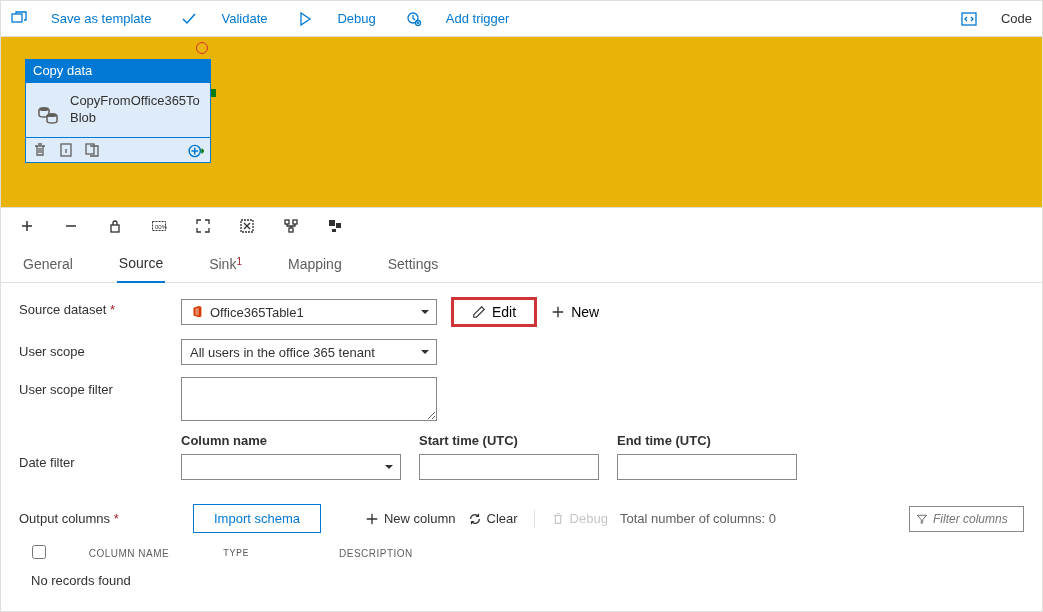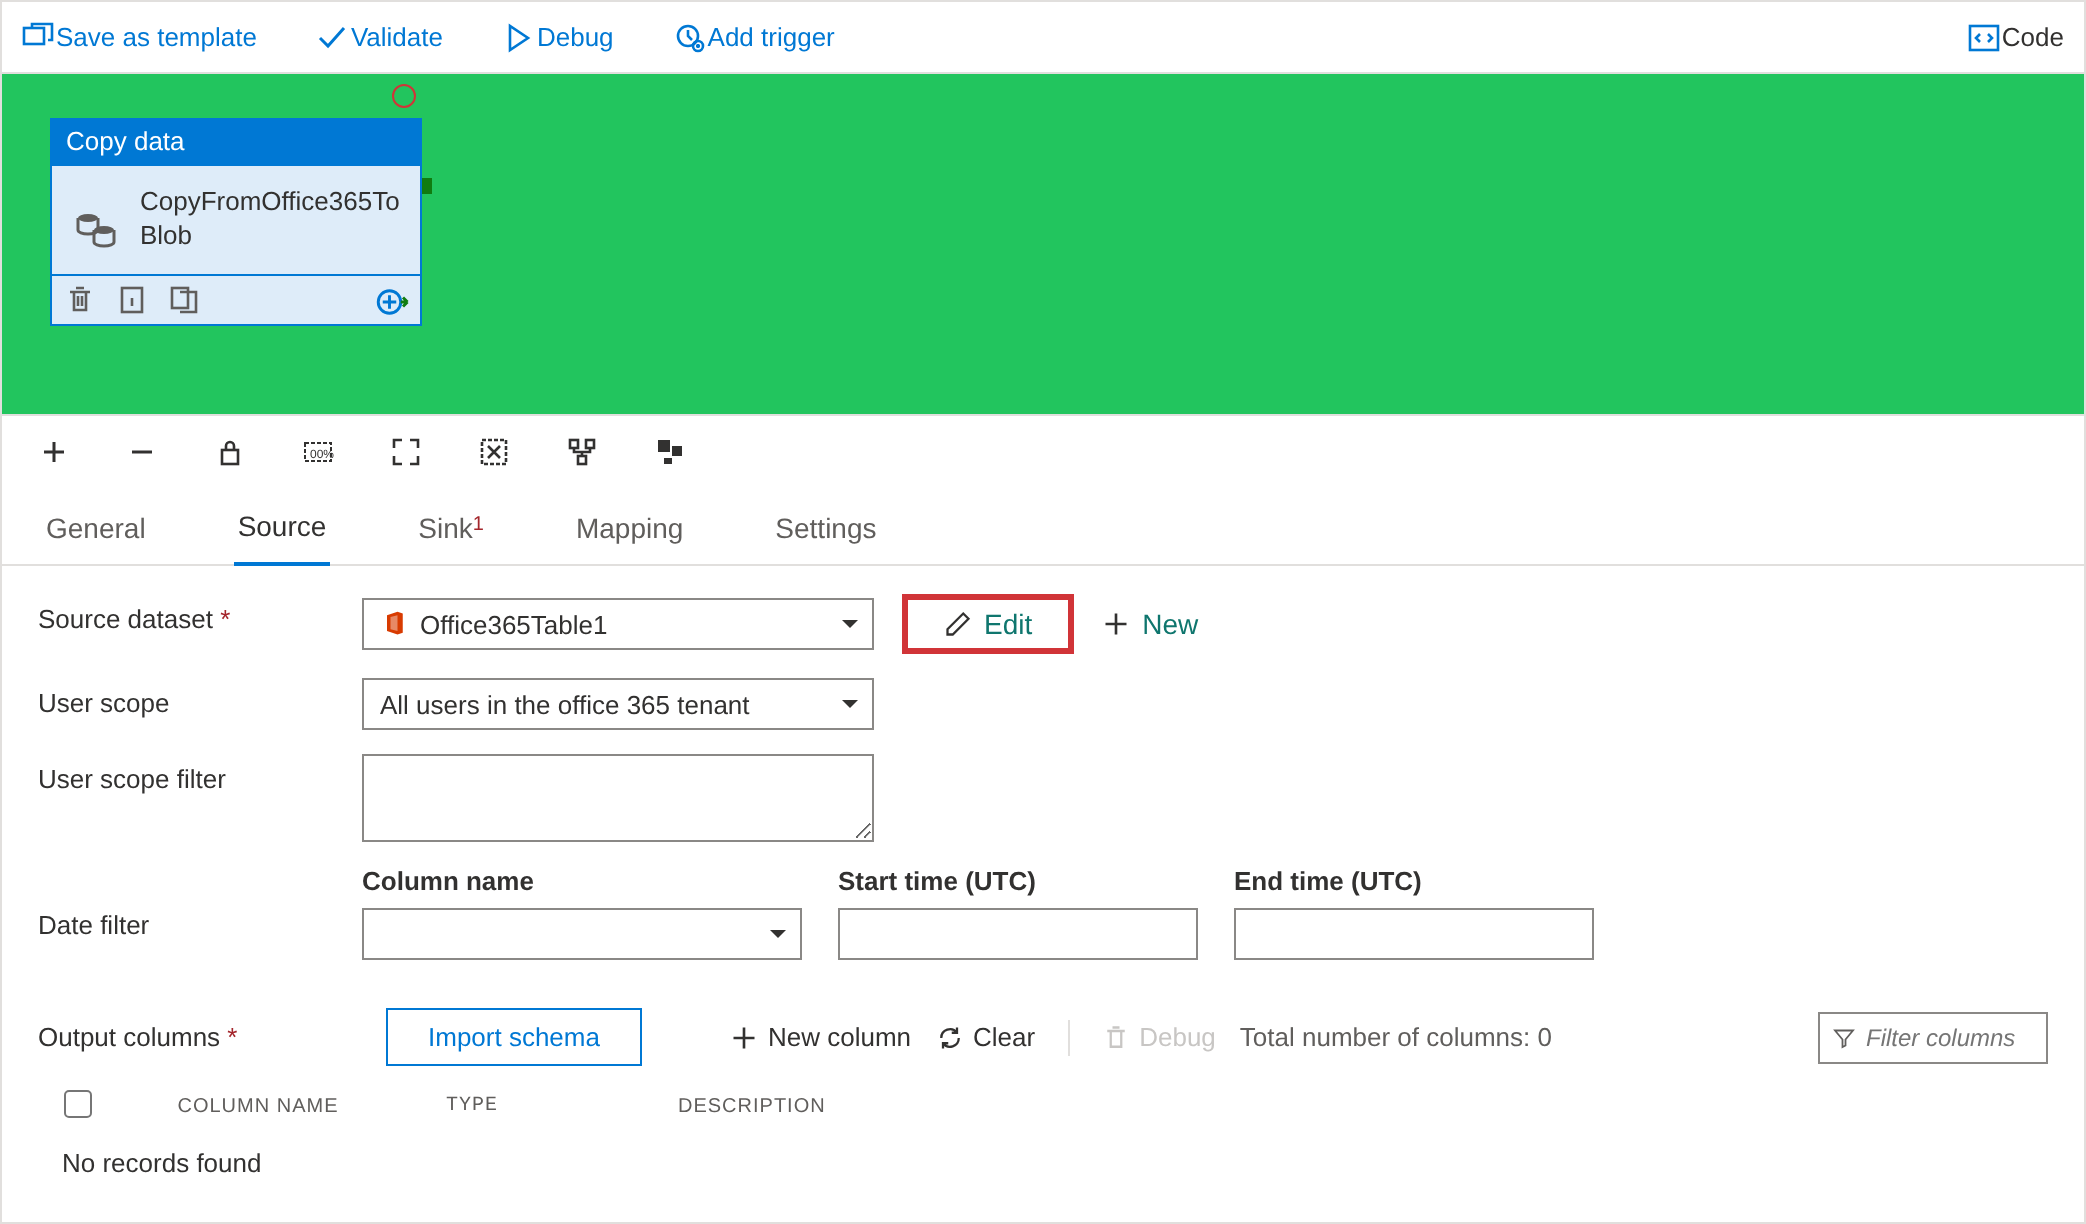--- a/index.html
+++ b/index.html
@@ -1,27 +1,27 @@
 <!DOCTYPE html>
 <html><head>
 <meta charset="utf-8">
 <style>
   * { box-sizing: border-box; margin: 0; padding: 0; font-family: "Segoe UI", Arial, sans-serif; }
   body { width: 1043px; height: 612px; background: #fff; font-size: 13px; color: #323130; overflow: hidden; border: 1px solid #e1dfdd; }
 
   
   .top-toolbar { height: 36px; border-bottom: 1px solid #e1dfdd; display: flex; align-items: center; padding: 0 10px; gap: 30px; }
-  .tb-item { display: flex; align-items: center; gap: 1px; color: #0078d4; cursor: pointer; font-size: 13px; }
+  .tb-item { display: flex; align-items: center; gap: 24px; color: #0078d4; cursor: pointer; font-size: 13px; }
   .tb-item.black { color: #323130; }
   .tb-spacer { flex: 1; }
   .tb-icon { width: 16px; height: 16px; display: inline-flex; align-items: center; justify-content: center; }
   svg { display: block; }
 
   
-  .canvas { height: 170px; position: relative; background: #22c55e; }
+  .canvas { height: 170px; position: relative; background: #eab308; }
   .red-circle { position: absolute; left: 195px; top: 5px; width: 12px; height: 12px; border: 1.5px solid #d13438; border-radius: 50%; }
   .copy-node { position: absolute; left: 24px; top: 22px; width: 186px; }
   .copy-header { background: #0078d4; color: #fff; padding: 4px 8px; font-size: 13px; }
   .copy-body { background: #deecf9; border: 1px solid #0078d4; padding: 10px; display: flex; align-items: flex-end; gap: 10px; position: relative; }
   .copy-body .db-icon { width: 24px; }
   .copy-name { font-size: 13px; line-height: 1.3; word-break: break-all; }
   .green-dot { position: absolute; right: -6px; top: 6px; width: 5px; height: 8px; background: #107c10; }
   .copy-footer { background: #deecf9; border: 1px solid #0078d4; border-top: none; display: flex; align-items: center; padding: 4px 6px; gap: 10px; }
   .copy-footer .spacer { flex: 1; }
   .foot-icon { width: 16px; height: 16px; color: #605e5c; cursor: pointer; }
@@ -40,21 +40,21 @@
   
   .form-area { padding: 14px 18px; }
   .form-row { display: flex; align-items: flex-start; gap: 0; margin-bottom: 12px; }
   .form-label { width: 162px; padding-top: 5px; font-size: 13px; color: #323130; }
   .req { color: #a4262c; }
   .form-controls { display: flex; align-items: center; gap: 14px; flex-wrap: wrap; }
   .dropdown { width: 256px; height: 26px; border: 1px solid #8a8886; display: flex; align-items: center; padding: 0 6px 0 8px; gap: 6px; position: relative; background: #fff; }
   .dropdown .dd-text { flex: 1; font-size: 13px; color: #323130; }
   .dropdown .dd-caret { width: 10px; height: 10px; color: #605e5c; }
   .office-logo { width: 14px; height: 14px; }
-  .action-link { display: flex; align-items: center; gap: 6px; cursor: pointer; color: #0f766e; font-size: 14px; }
+  .action-link { display: flex; align-items: center; gap: 6px; cursor: pointer; color: #000000; font-size: 14px; }
   .edit-highlight { border: 3px solid #d13438; padding: 4px 18px; }
   textarea.scope-filter { width: 256px; height: 44px; border: 1px solid #8a8886; resize: both; font-family: inherit; font-size: 13px; padding: 4px; }
 
   .date-filter-row { display: flex; align-items: flex-start; }
   .df-col { display: flex; flex-direction: column; gap: 4px; margin-right: 18px; }
   .df-col .df-label { font-size: 13px; color: #323130; font-weight: 600; margin-bottom: 2px; }
   .df-input { height: 26px; border: 1px solid #8a8886; background: #fff; }
   .df-input.colname { width: 220px; display: flex; align-items: center; padding: 0 6px; }
   .df-input.colname .dd-caret { margin-left: auto; }
   .df-input.time { width: 180px; }

